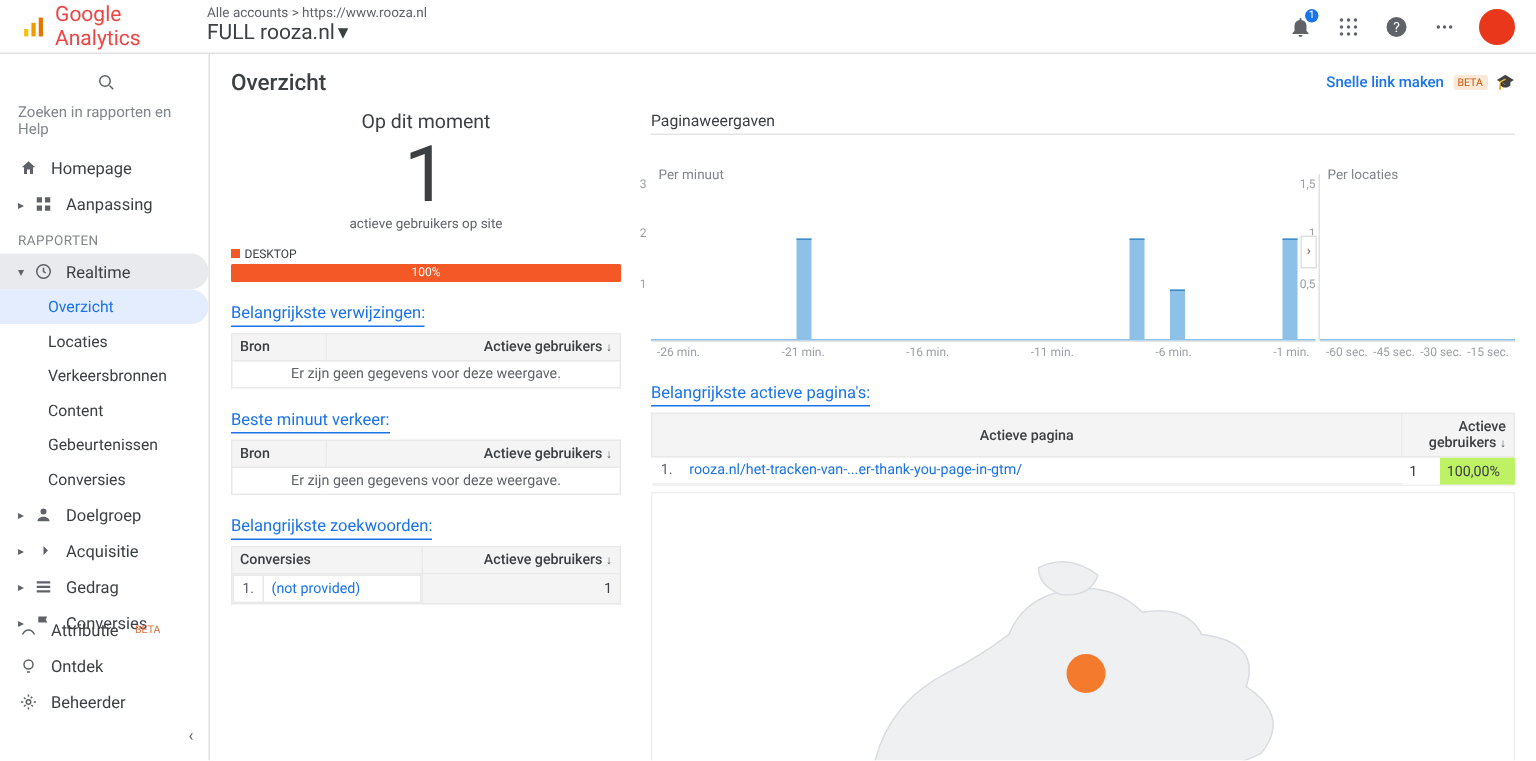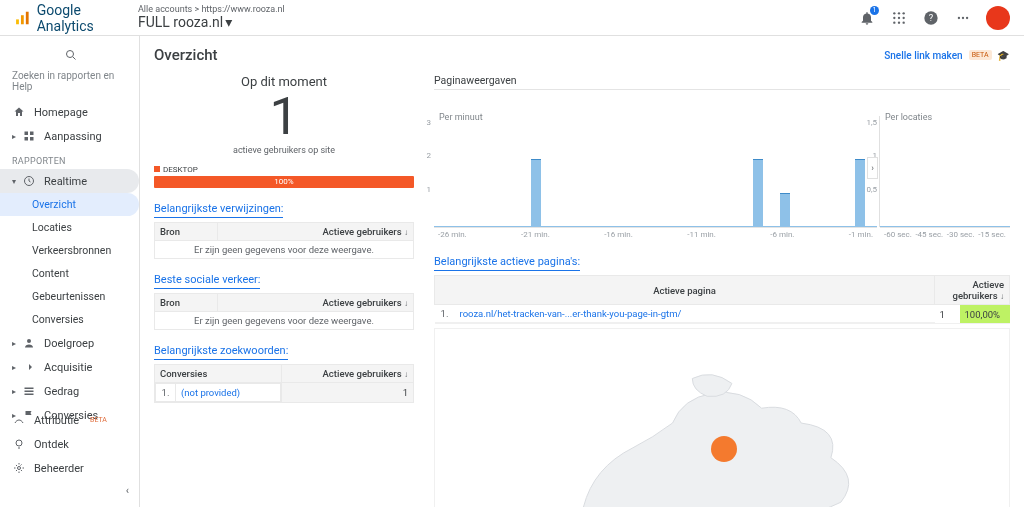--- a/index.html
+++ b/index.html
@@ -2,21 +2,21 @@
 <html><head>
 <meta charset="utf-8">
 <style>
   * { margin: 0; padding: 0; box-sizing: border-box; font-family: Roboto, Arial, sans-serif; }
   body { background: #fff; color: #3c4043; font-size: 12px; width: 1024px; height: 507px; overflow: hidden; }
   
   
   .header { display: flex; align-items: center; height: 36px; border-bottom: 1px solid #e0e0e0; padding: 0 14px; }
   .logo-wrap { display: flex; align-items: center; gap: 6px; width: 120px; }
   .logo-icon { width: 18px; height: 18px; }
-  .logo-text { font-size: 14px; color: #0c4a6e; }
+  .logo-text { font-size: 14px; color: #ef4444; }
   .account-block { margin-left: 4px; line-height: 1.1; }
   .account-path { font-size: 9px; color: #5f6368; }
   .account-name { font-size: 14px; font-weight: 400; color: #3c4043; display: flex; align-items: center; gap: 2px; }
   .hdr-right { margin-left: auto; display: flex; align-items: center; gap: 14px; }
   .hdr-icon { width: 18px; height: 18px; color: #5f6368; display: flex; align-items: center; justify-content: center; position: relative; cursor: pointer; }
   .avatar { width: 24px; height: 24px; border-radius: 50%; background: #e8371b; }
   .notif-badge { position: absolute; top: -3px; right: -3px; background: #1a73e8; color: #fff; font-size: 7px; border-radius: 50%; width: 9px; height: 9px; display: flex; align-items: center; justify-content: center; }
 
   
   .layout { display: flex; height: calc(100% - 36px); }
@@ -305,21 +305,21 @@
                 <th>Bron</th>
                 <th class="right"><span>Actieve gebruikers</span> <span class="sort-icon">↓</span></th>
               </tr>
           <tr>
                 <td class="center" colspan="2">Er zijn geen gegevens voor deze weergave.</td>
               </tr>
         </tbody>
           </table>
 
         <div class="section-head-row">
-            <div class="section-head">Beste sociale verkeer:</div>
+            <div class="section-head">Beste minuut verkeer:</div>
           </div>
         <table class="tbl">
           <tbody>
               <tr>
                 <th>Bron</th>
                 <th class="right"><span>Actieve gebruikers</span> <span class="sort-icon">↓</span></th>
               </tr>
           <tr>
                 <td class="center" colspan="2">Er zijn geen gegevens voor deze weergave.</td>
               </tr>

